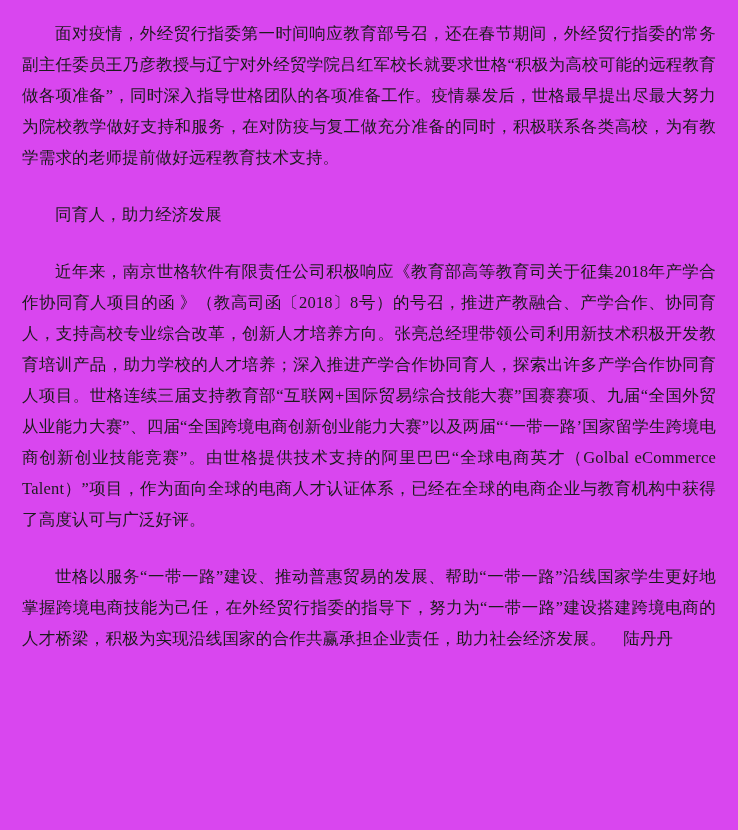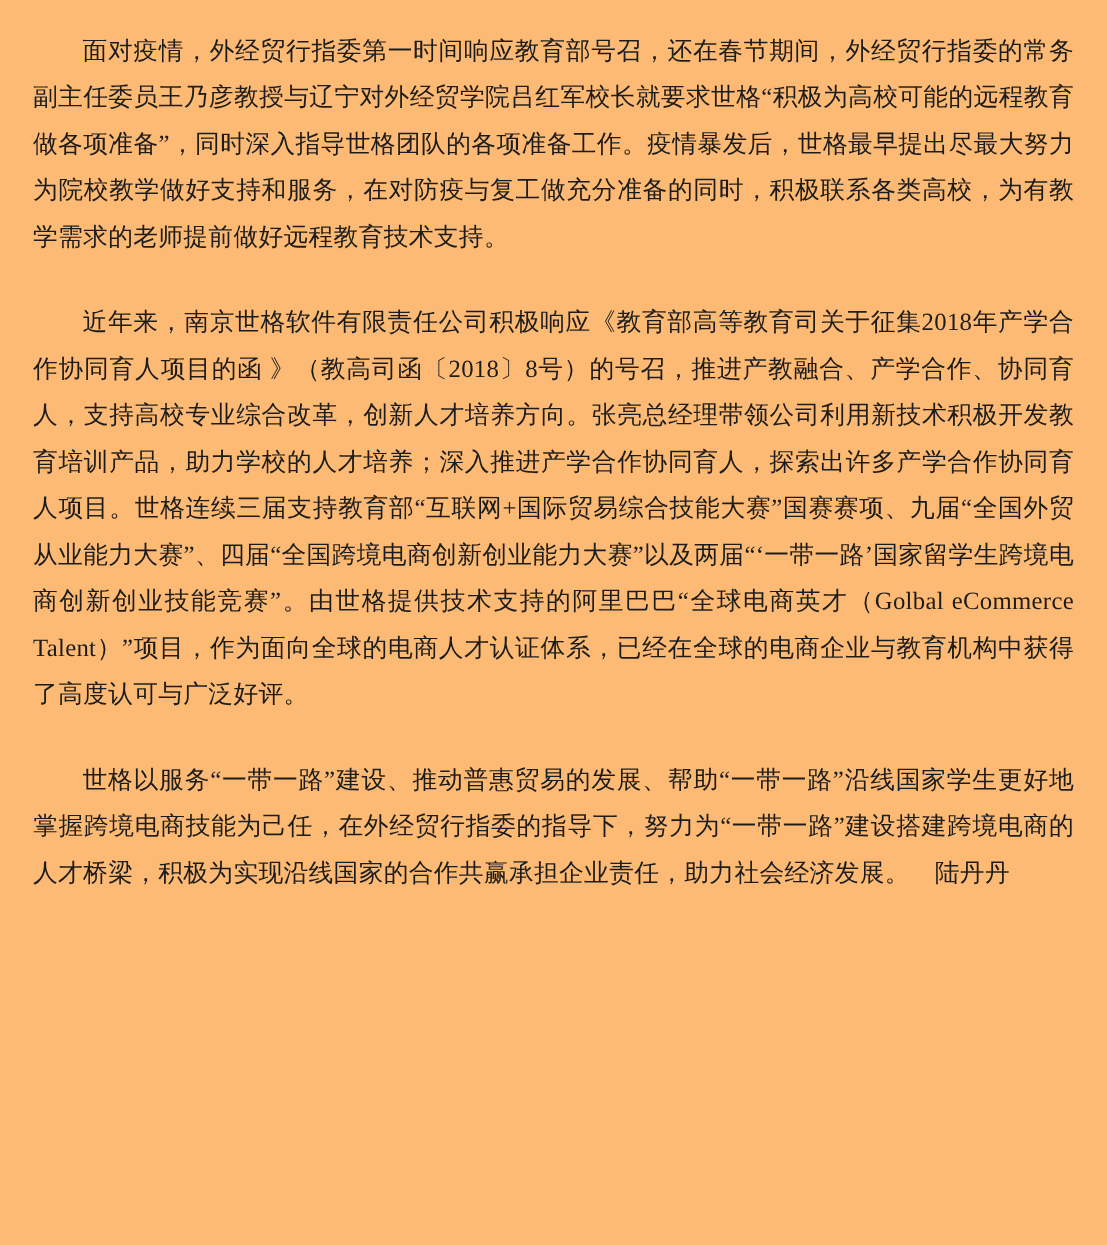--- a/index.html
+++ b/index.html
@@ -12,36 +12,37 @@
     height: 830px;
     font-family: "Liberation Serif", "DejaVu Serif", serif;
     color: #1a1a1a;
     overflow: hidden;
   }
   .page {
     box-sizing: border-box;
     width: 738px;
     height: 830px;
     padding: 18px 22px 10px 22px;
-    background: #fdba74;
+    background: #d946ef;
   }
   .para {
     font-size: 16.5px;
     line-height: 31px;
     text-align: justify;
     text-justify: inter-ideograph;
     margin: 0 0 26px 0;
     text-indent: 2em;
     letter-spacing: 0.2px;
     color: #1c1c1c;
   }
   .para.heading-line {
     margin-bottom: 26px;
   }
 </style>
 </head>
 <body>
 
 <div class="page">
   <p class="para">面对疫情，外经贸行指委第一时间响应教育部号召，还在春节期间，外经贸行指委的常务副主任委员王乃彦教授与辽宁对外经贸学院吕红军校长就要求世格“积极为高校可能的远程教育做各项准备”，同时深入指导世格团队的各项准备工作。疫情暴发后，世格最早提出尽最大努力为院校教学做好支持和服务，在对防疫与复工做充分准备的同时，积极联系各类高校，为有教学需求的老师提前做好远程教育技术支持。</p>
+  <p class="para heading-line">同育人，助力经济发展</p>
   <p class="para">近年来，南京世格软件有限责任公司积极响应《教育部高等教育司关于征集2018年产学合作协同育人项目的函 》（教高司函〔2018〕8号）的号召，推进产教融合、产学合作、协同育人，支持高校专业综合改革，创新人才培养方向。张亮总经理带领公司利用新技术积极开发教育培训产品，助力学校的人才培养；深入推进产学合作协同育人，探索出许多产学合作协同育人项目。世格连续三届支持教育部“互联网+国际贸易综合技能大赛”国赛赛项、九届“全国外贸从业能力大赛”、四届“全国跨境电商创新创业能力大赛”以及两届“‘一带一路’国家留学生跨境电商创新创业技能竞赛”。由世格提供技术支持的阿里巴巴“全球电商英才（Golbal eCommerce Talent）”项目，作为面向全球的电商人才认证体系，已经在全球的电商企业与教育机构中获得了高度认可与广泛好评。</p>
   <p class="para">世格以服务“一带一路”建设、推动普惠贸易的发展、帮助“一带一路”沿线国家学生更好地掌握跨境电商技能为己任，在外经贸行指委的指导下，努力为“一带一路”建设搭建跨境电商的人才桥梁，积极为实现沿线国家的合作共赢承担企业责任，助力社会经济发展。　陆丹丹</p>
 </div>
 
 </body></html>

